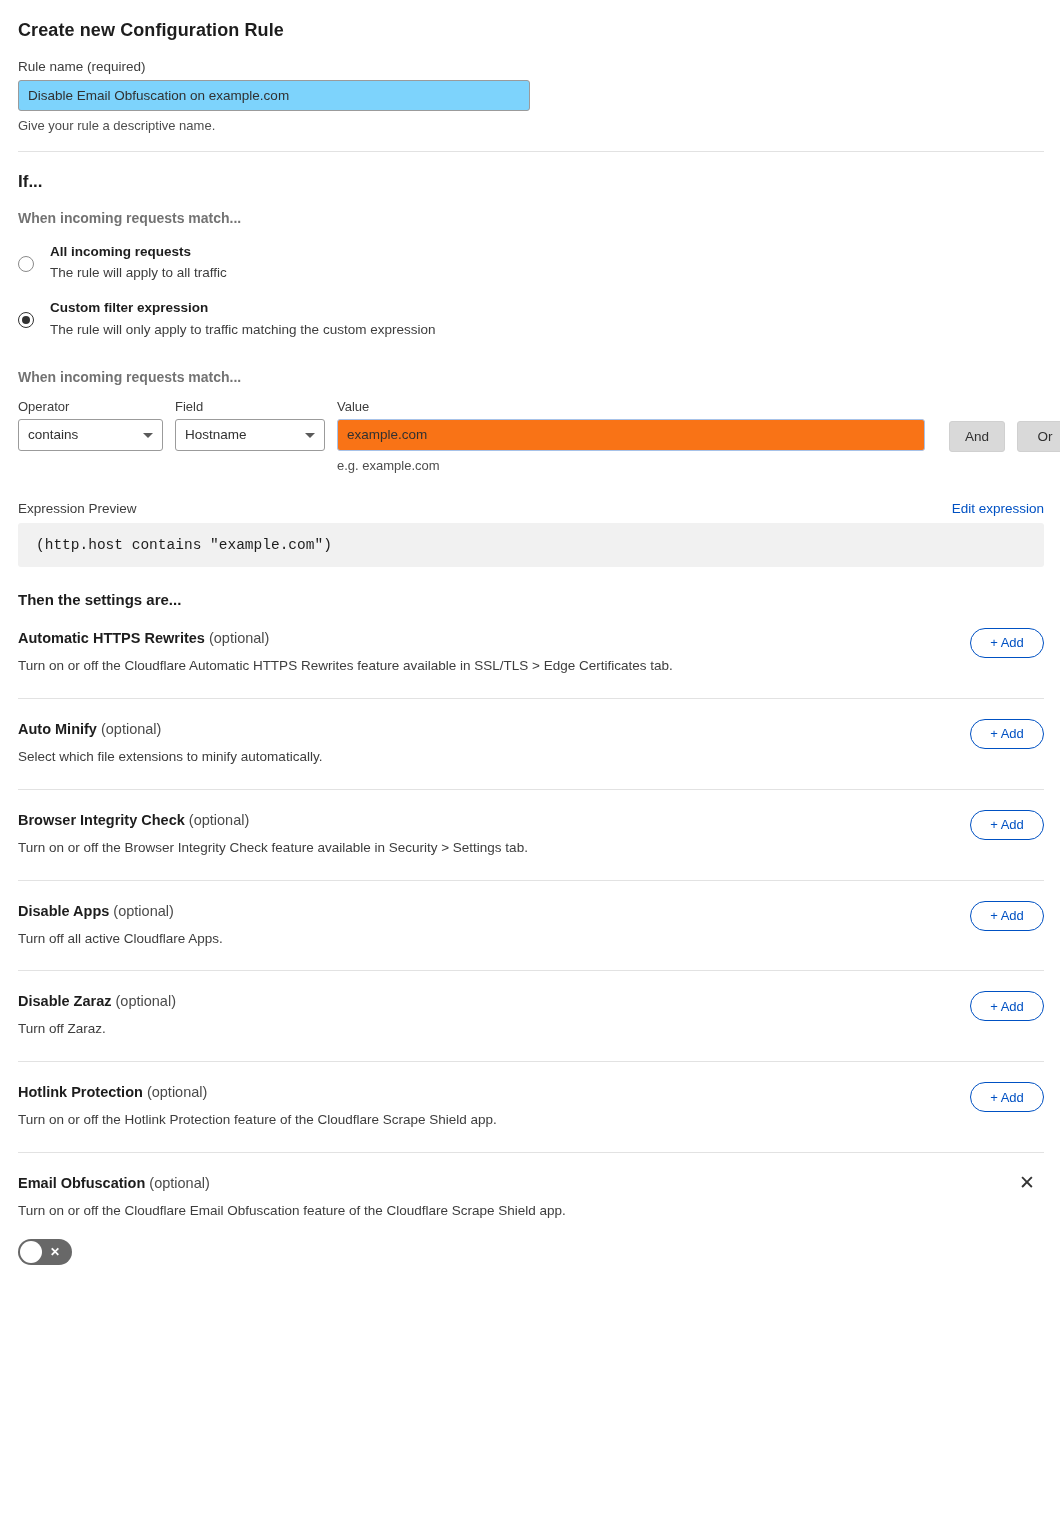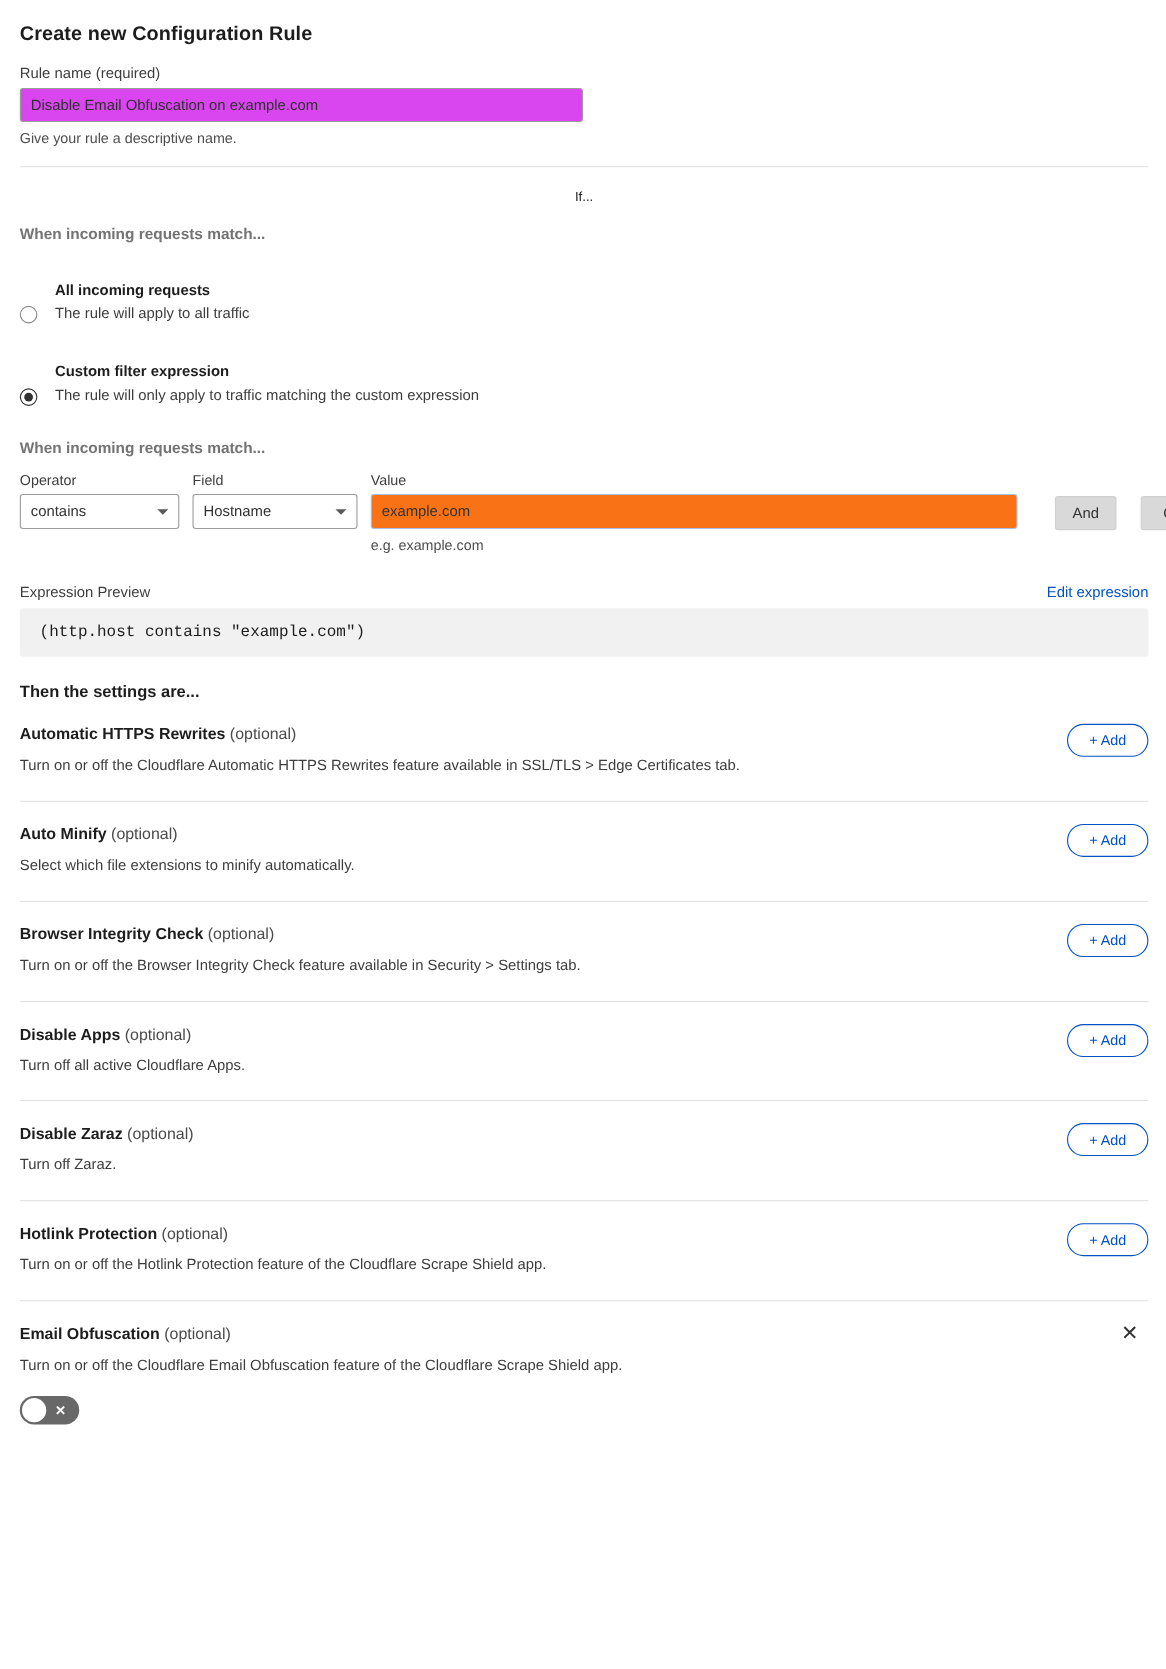--- a/index.html
+++ b/index.html
@@ -33,52 +33,51 @@
   }
   .text-input {
     width: 512px;
     height: 31px;
     border: 1px solid #9b9b9b;
     border-radius: 3px;
     padding: 0 9px;
     font-size: 13.5px;
     font-family: "Liberation Sans", sans-serif;
     color: #313131;
-    background: #d946ef;
+    background: #7dd3fc;
     display: flex;
     align-items: center;
   }
   .help-text {
     font-size: 13px;
     color: #4d4d4d;
     margin-top: 7px;
   }
   .divider {
     border: none;
     border-top: 1px solid #e2e2e2;
     margin: 18px 0 0 0;
     width: 1026px;
   }
   .section-heading {
-    font-size: 12px;
-    font-weight: normal;
+    font-size: 17px;
+    font-weight: bold;
     color: #1d1d1d;
     margin: 20px 0 0 0;
-    text-align: center;
   }
   .subheading {
     font-size: 14px;
     font-weight: bold;
     color: #737373;
     margin: 18px 0 0 0;
   }
   .radio-row {
     display: flex;
-    align-items: flex-end;
-    margin-top: 35px;
+    align-items: center;
+    margin-top: 17px;
   }
   .radio {
     width: 16px;
     height: 16px;
     border-radius: 50%;
     border: 1px solid #8a8a8a;
     background: #fff;
     flex: 0 0 auto;
     margin-right: 16px;
     margin-top: 2px;
@@ -163,21 +162,21 @@
     height: 31px;
     min-width: 56px;
     background: #d9d9d9;
     border: 1px solid #d0d0d0;
     border-radius: 3px;
     font-size: 13.5px;
     color: #313131;
     display: flex;
     align-items: center;
     justify-content: center;
-    margin-left: 22px;
+    margin-left: 12px;
     padding: 0 12px;
   }
   .preview-header {
     display: flex;
     justify-content: space-between;
     align-items: baseline;
     margin-top: 28px;
     width: 1026px;
   }
   .preview-label {

